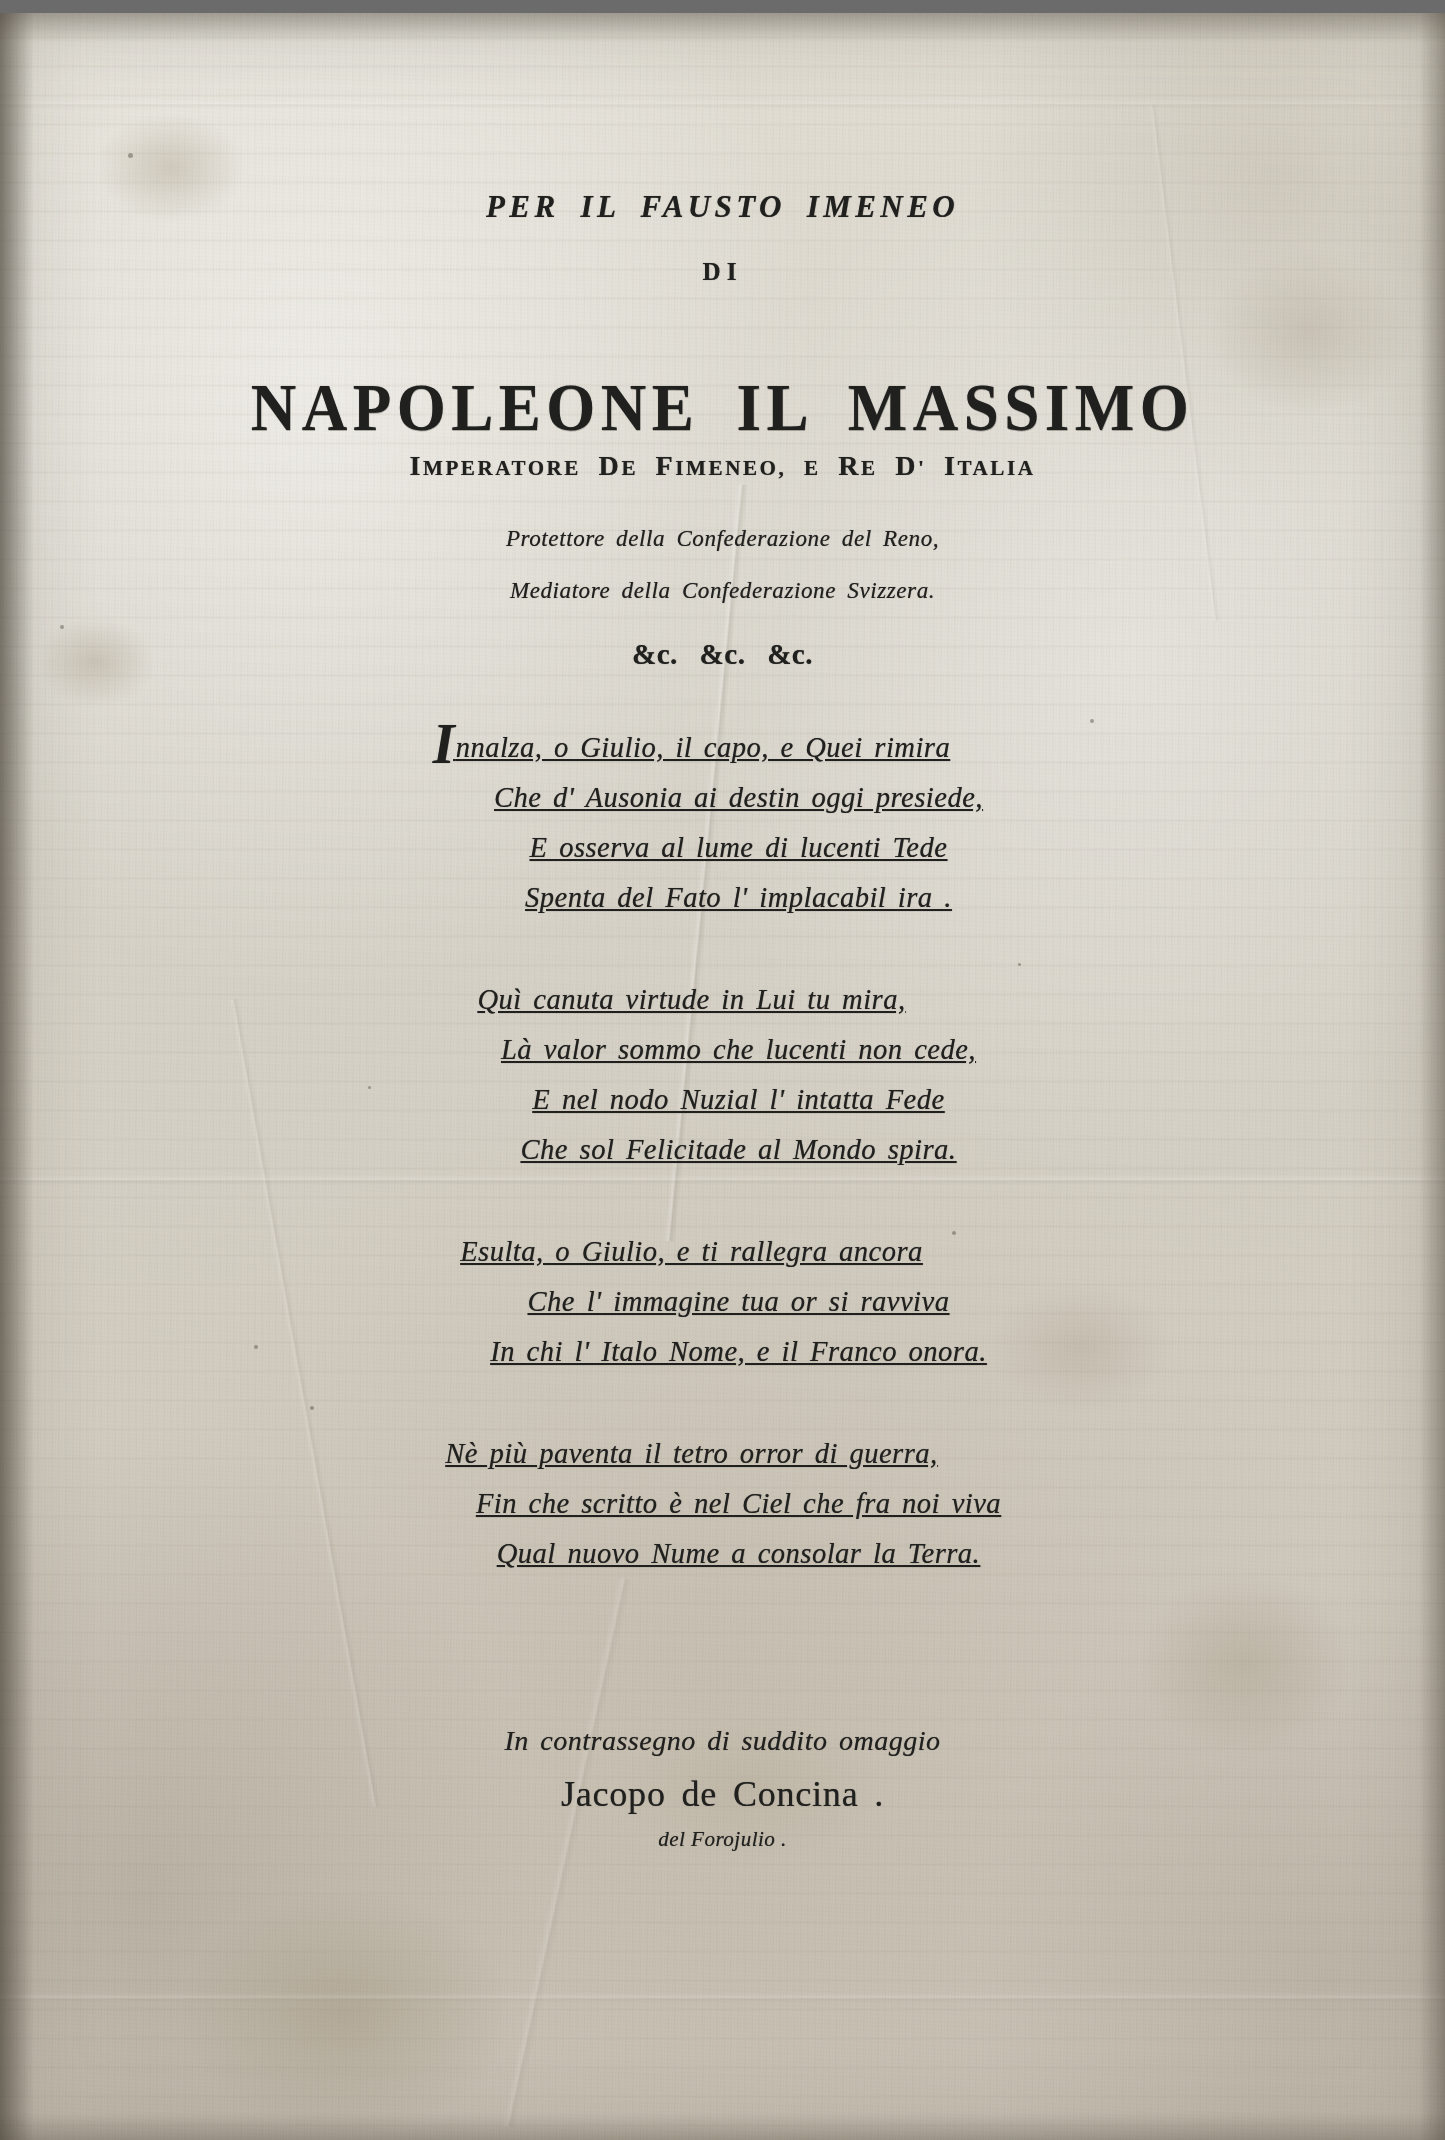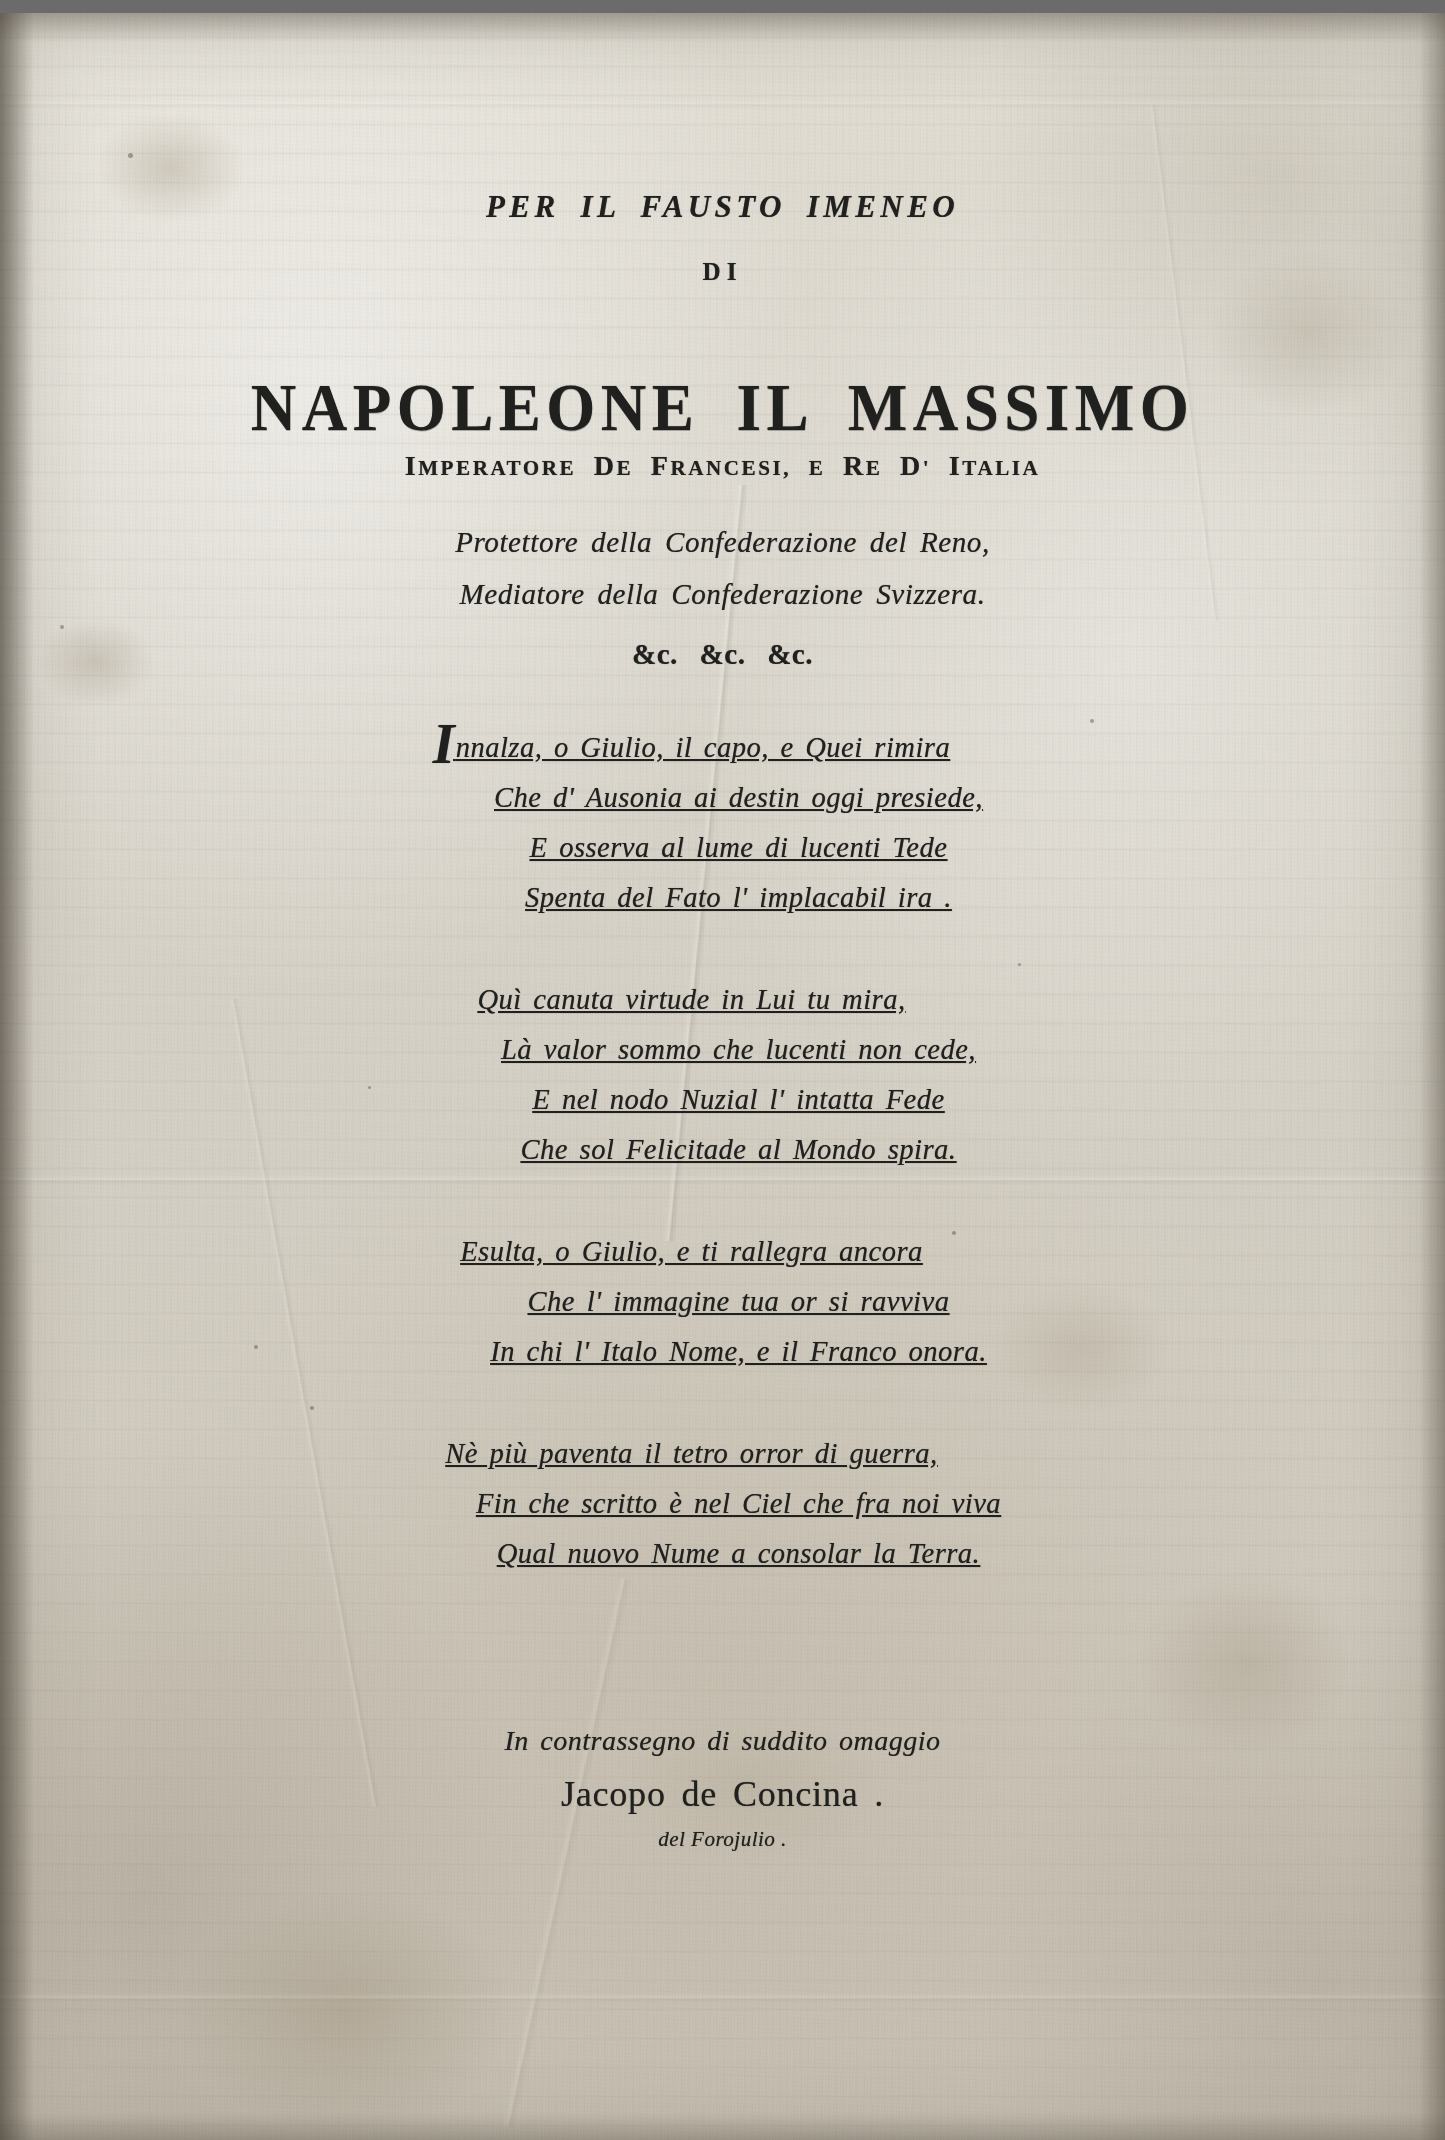--- a/index.html
+++ b/index.html
@@ -205,21 +205,21 @@
     word-spacing: 8px;
     font-weight: 600;
   }
   .line-imperatore .cap { font-size: 28px; }
   .line-imperatore .sc  { font-size: 21px; }
 
   .line-protettore,
   .line-mediatore {
     position: absolute; left: 0; width: 100%;
     font-style: italic;
-    font-size: 29px;
+    font-size: 23px;
     letter-spacing: 0.6px;
     word-spacing: 5px;
   }
   .line-protettore { top: 513px; }
   .line-mediatore  { top: 565px; }
 
   .line-etc {
     position: absolute; top: 625px; left: 0; width: 100%;
     font-size: 29px;
     letter-spacing: 0.5px;
@@ -321,21 +321,21 @@
   <div class="speck" style="top:1218px;left:952px;width:4px;height:4px;"></div>
 
   <div class="content">
 
     <div class="line-imeneo ink">PER IL FAUSTO IMENEO</div>
 
     <div class="line-di ink">DI</div>
 
     <h1 class="title-main ink">NAPOLEONE IL MASSIMO</h1>
 
-    <div class="line-imperatore ink"><span class="cap">I</span><span class="sc">MPERATORE</span> <span class="cap">D</span><span class="sc">E</span> <span class="cap">F</span><span class="sc">RANCESI,</span> <span class="sc">E</span> <span class="cap">R</span><span class="sc">E</span> <span class="cap">D</span><span class="sc">'</span> <span class="cap">I</span><span class="sc">TALIA</span></div>
+    <div class="line-imperatore ink"><span class="cap">I</span><span class="sc">MPERATORE</span> <span class="cap">D</span><span class="sc">E</span> <span class="cap">F</span><span class="sc">IMENEO,</span> <span class="sc">E</span> <span class="cap">R</span><span class="sc">E</span> <span class="cap">D</span><span class="sc">'</span> <span class="cap">I</span><span class="sc">TALIA</span></div>
 
     <div class="line-protettore ink">Protettore della Confederazione del Reno,</div>
 
     <div class="line-mediatore ink">Mediatore della Confederazione Svizzera.</div>
 
     <div class="line-etc ink">&amp;c.  &amp;c.  &amp;c.</div>
 
     <div class="poem ink" id="poem-body">
         <div class="stanza">
           <div class="verse v-first"><span class="dropcap">I</span>nnalza, o Giulio, il capo, e Quei rimira</div>

